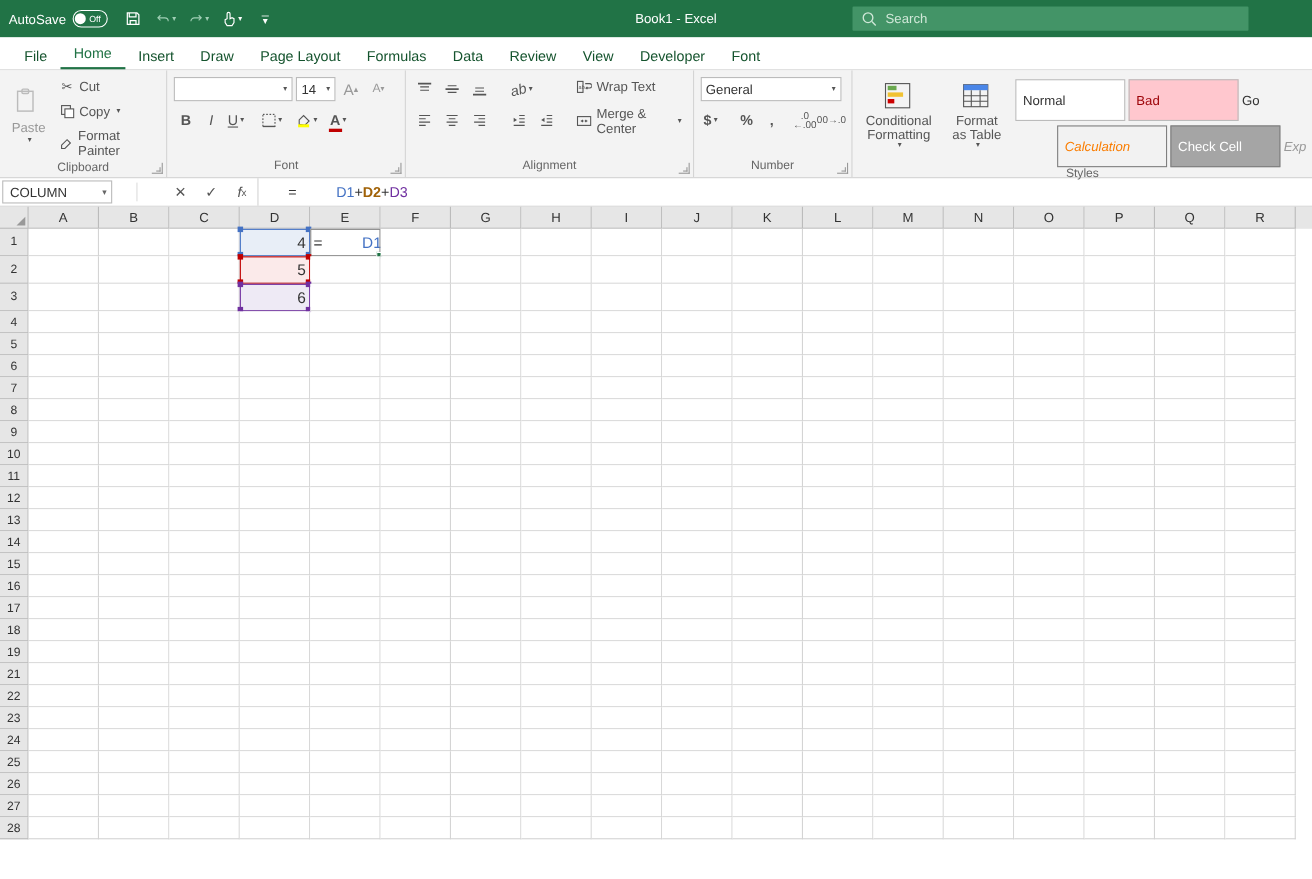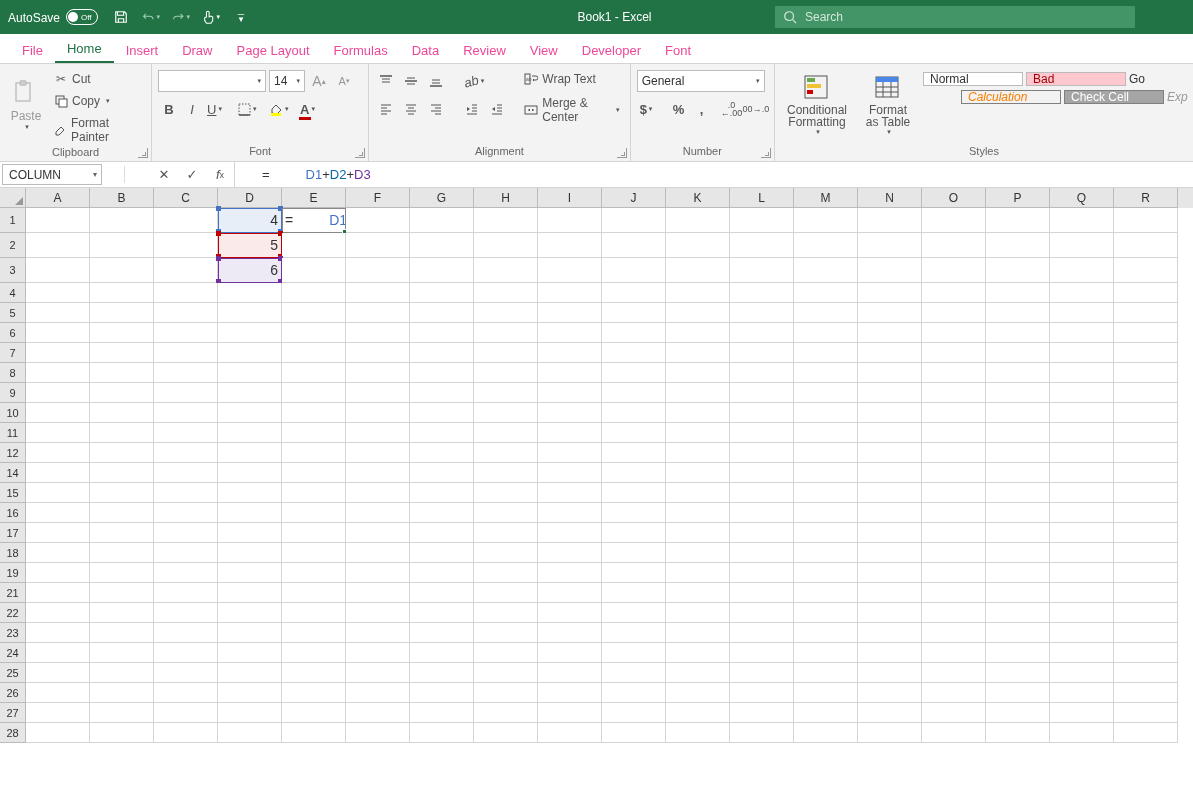--- a/index.html
+++ b/index.html
@@ -10,21 +10,21 @@
 .autosave { display: flex; align-items: flex-end; gap: 6px; font-size: 12px; }
 .toggle { width: 32px; height: 16px; border: 1px solid #fff; border-radius: 8px; display: flex; align-items: center; padding: 1px; font-size: 8px; }
 .toggle-knob { width: 10px; height: 10px; border-radius: 50%; background: #fff; }
 .qat { display: flex; gap: 12px; margin-left: 14px; align-items: center; }
 .qat-btn { width: 18px; height: 18px; display: flex; align-items: center; justify-content: center; cursor: pointer; }
 .title-center { position: absolute; left: 50%; transform: translateX(-50%); font-size: 12px; padding-left: 36px; }
 .search-box { background: #439467; width: 360px; height: 22px; margin-left: auto; margin-right: 50px; display: flex; align-items: center; padding: 0 8px; gap: 8px; color: #d0e8d8; border-radius: 1px; }
 
 
 .tabs { background: #fff; height: 30px; display: flex; align-items: flex-end; border-bottom: 1px solid #d4d4d4; padding-left: 10px; }
-.tab { padding: 6px 12px 5px; font-size: 13px; color: #ec4899; cursor: pointer; }
+.tab { padding: 6px 12px 5px; font-size: 13px; color: #14532d; cursor: pointer; }
 .tab.active { color: #217346; border-bottom: 2px solid #217346; font-weight: 400; }
 
 
 .ribbon { background: #f3f3f3; height: 98px; display: flex; border-bottom: 1px solid #d4d4d4; }
 .ribbon-group { border-right: 1px solid #d4d4d4; padding: 4px 6px 2px; display: flex; flex-direction: column; justify-content: space-between; position: relative; }
 .group-content { display: flex; align-items: flex-start; gap: 4px; flex:1;}
 .group-label { font-size: 11px; color: #666; text-align: center; padding-bottom: 2px; }
 .dlg-launch { position: absolute; right: 3px; bottom: 3px; width: 10px; height: 10px; border: 1px solid #999; border-left:none; border-top:none;}
 .dlg-launch::after{content:"";position:absolute;right:1px;bottom:1px;width:3px;height:3px;border-right:1px solid #999;border-bottom:1px solid #999;}
 
@@ -36,21 +36,21 @@
 .big-btn .icon-lg{width:28px;height:28px;margin-bottom:2px;}
 
 .font-name{width:108px;height:22px;border:1px solid #bbb;background:#fff;padding:0 4px;font-size:12px;display:flex;align-items:center;}
 .font-size{width:36px;height:22px;border:1px solid #bbb;background:#fff;padding:0 4px;font-size:12px;display:flex;align-items:center;}
 .sq-btn{width:22px;height:22px;display:flex;align-items:center;justify-content:center;cursor:pointer;color:#555;font-size:13px;}
 .sq-btn.has-dd{width:30px;justify-content:flex-start;padding-left:3px;position:relative;}
 .dd-caret{font-size:7px;color:#555;margin-left:2px;}
 
 .num-format{width:128px;height:22px;border:1px solid #bbb;background:#fff;padding:0 4px;font-size:12px;display:flex;align-items:center;justify-content:space-between;}
 
-.style-cell{width:100px;height:14px;border:1px solid #bbb;padding:0 6px;font-size:12px;display:flex;align-items:center;}
+.style-cell{width:100px;height:38px;border:1px solid #bbb;padding:0 6px;font-size:12px;display:flex;align-items:center;}
 .style-normal{background:#fff;}
 .style-bad{background:#ffc7ce;color:#9c0006;}
 .style-calc{background:#f2f2f2;color:#fa7d00;font-style:italic;border:1px solid #7f7f7f;margin-left:38px;}
 .style-check{background:#a5a5a5;color:#fff;border:1px solid #7f7f7f;}
 
 
 .fbar-row{height:26px;display:flex;align-items:stretch;border-bottom:1px solid #d4d4d4;gap:19px;}
 .name-box{width:100px;border:1px solid #bbb;margin:2px;display:flex;align-items:center;padding:0 6px;font-size:12px;position:relative;}
 .name-caret{position:absolute;right:4px;font-size:8px;color:#666;}
 .fbar-btns{display:flex;align-items:center;border-right:1px solid #d4d4d4;}
@@ -80,21 +80,21 @@
 .ref-corner{position:absolute;width:5px;height:5px;}
 .ref-corner.tl{top:-2px;left:-2px;}
 .ref-corner.tr{top:-2px;right:-2px;}
 .ref-corner.bl{bottom:-2px;left:-2px;}
 .ref-corner.br{bottom:-2px;right:-2px;}
 
 .active-cell{outline:1.5px solid #888;outline-offset:-1px;justify-content:flex-start;}
 .active-handle{position:absolute;right:-3px;bottom:-3px;width:6px;height:6px;background:#217346;border:1px solid #fff;}
 .formula-text .eq{color:#333;}
 .formula-text .r1{color:#4472c4;margin-left:36px;}
-.formula-text .r2{color:#0369a1;}
+.formula-text .r2{color:#a16207;font-weight:bold;}
 .formula-text .r3{color:#7030a0;}
 .txt-cursor{display:inline-block;width:1px;height:15px;background:#333;margin-left:1px;animation:blink 1s step-end infinite;}
 @keyframes blink{50%{opacity:0;}}
 
 svg{display:block;}
 .grey{color:#999;}
 </style>
 </head>
 <body>
 
@@ -755,20 +755,41 @@
         <div class="cell"></div>
         <div class="cell"></div>
         <div class="cell"></div>
         <div class="cell"></div>
         <div class="cell"></div>
         <div class="cell"></div>
         <div class="cell"></div>
         <div class="cell"></div>
       </div>
       <div class="row">
+        <div class="row-h">13</div>
+        <div class="cell"></div>
+        <div class="cell"></div>
+        <div class="cell"></div>
+        <div class="cell"></div>
+        <div class="cell"></div>
+        <div class="cell"></div>
+        <div class="cell"></div>
+        <div class="cell"></div>
+        <div class="cell"></div>
+        <div class="cell"></div>
+        <div class="cell"></div>
+        <div class="cell"></div>
+        <div class="cell"></div>
+        <div class="cell"></div>
+        <div class="cell"></div>
+        <div class="cell"></div>
+        <div class="cell"></div>
+        <div class="cell"></div>
+      </div>
+      <div class="row">
         <div class="row-h">14</div>
         <div class="cell"></div>
         <div class="cell"></div>
         <div class="cell"></div>
         <div class="cell"></div>
         <div class="cell"></div>
         <div class="cell"></div>
         <div class="cell"></div>
         <div class="cell"></div>
         <div class="cell"></div>

